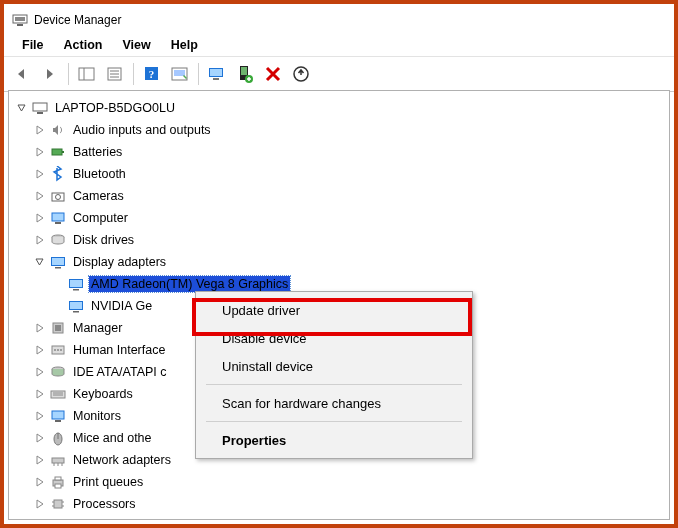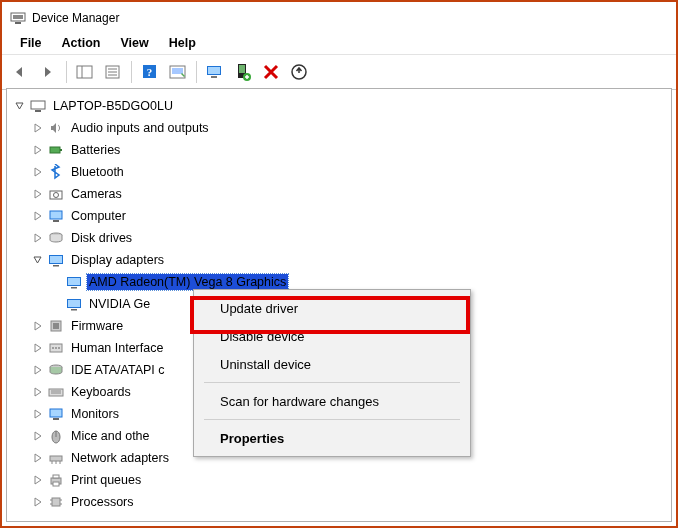--- a/index.html
+++ b/index.html
@@ -1,16 +1,16 @@
 <!DOCTYPE html>
 <html><head>
 <meta charset="utf-8">
 <style>
   html,body{margin:0;padding:0;background:#fff;font-family:"Segoe UI",Tahoma,Arial,sans-serif;font-size:12.5px;color:#000;}
-  .win{width:678px;height:528px;border:2px solid #c2410c;box-sizing:border-box;background:#fff;position:relative;overflow:hidden;}
+  .win{width:678px;height:528px;border:4px solid #c2410c;box-sizing:border-box;background:#fff;position:relative;overflow:hidden;}
   .titlebar{height:28px;display:flex;align-items:center;padding:2px 8px 0 8px;}
   .titlebar .ticon{width:16px;height:16px;margin-right:6px;display:flex;align-items:center;justify-content:center;}
   .titlebar .ttext{font-size:12px;}
   .menubar{height:22px;display:flex;align-items:center;padding:0 8px;}
   .menubar .mitem{padding:2px 10px;cursor:default;font-weight:bold;}
   .toolbar{height:34px;border-top:1px solid #e3e3e3;border-bottom:1px solid #c8c8c8;display:flex;align-items:center;padding:0 4px;}
   .tb-btn{width:26px;height:26px;display:flex;align-items:center;justify-content:center;margin:0 1px;}
   .tb-sep{width:1px;height:22px;background:#cfcfcf;margin:0 4px;}
   .content{position:absolute;left:4px;right:4px;top:86px;bottom:4px;border:1px solid #b0b0b0;background:#fff;overflow:hidden;}
   .tree{padding:6px 0 6px 6px;text-align:right;}
@@ -267,21 +267,21 @@
               <svg width="10" height="10">
                 <path d="M2 1 L8 5 L2 9 Z" fill="none" stroke="#888"></path>
               </svg>
             </span>
           <span class="dicon">
               <svg width="16" height="16">
                 <rect x="3" y="3" width="10" height="10" fill="#ccc" stroke="#888"></rect>
                 <rect x="5" y="5" width="6" height="6" fill="#888"></rect>
               </svg>
             </span>
-          <span class="lbl">Firmware</span>
+          <span class="lbl">Manager</span>
         </div>
         <div class="node">
           <span class="exp">
               <svg width="10" height="10">
                 <path d="M2 1 L8 5 L2 9 Z" fill="none" stroke="#888"></path>
               </svg>
             </span>
           <span class="dicon">
               <svg width="16" height="16">
                 <rect x="2" y="4" width="12" height="8" fill="#ddd" stroke="#888"></rect>

